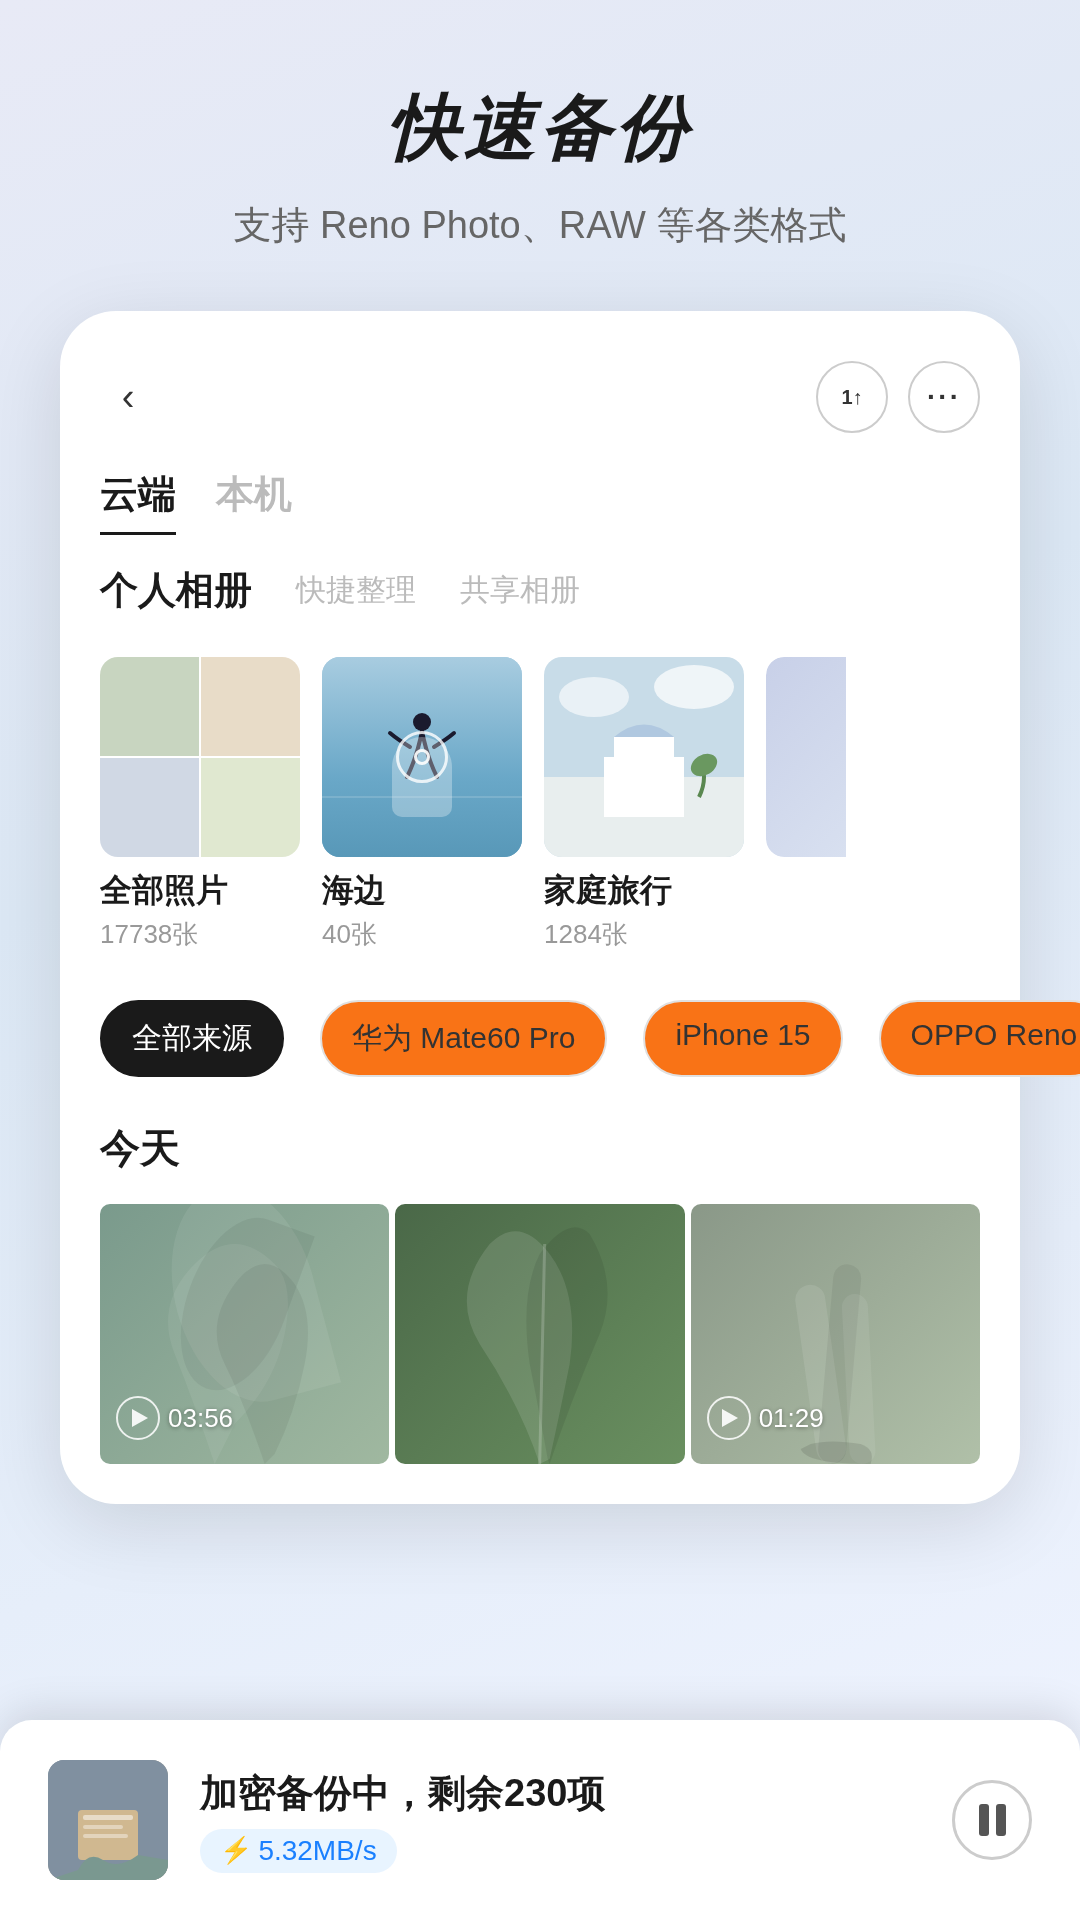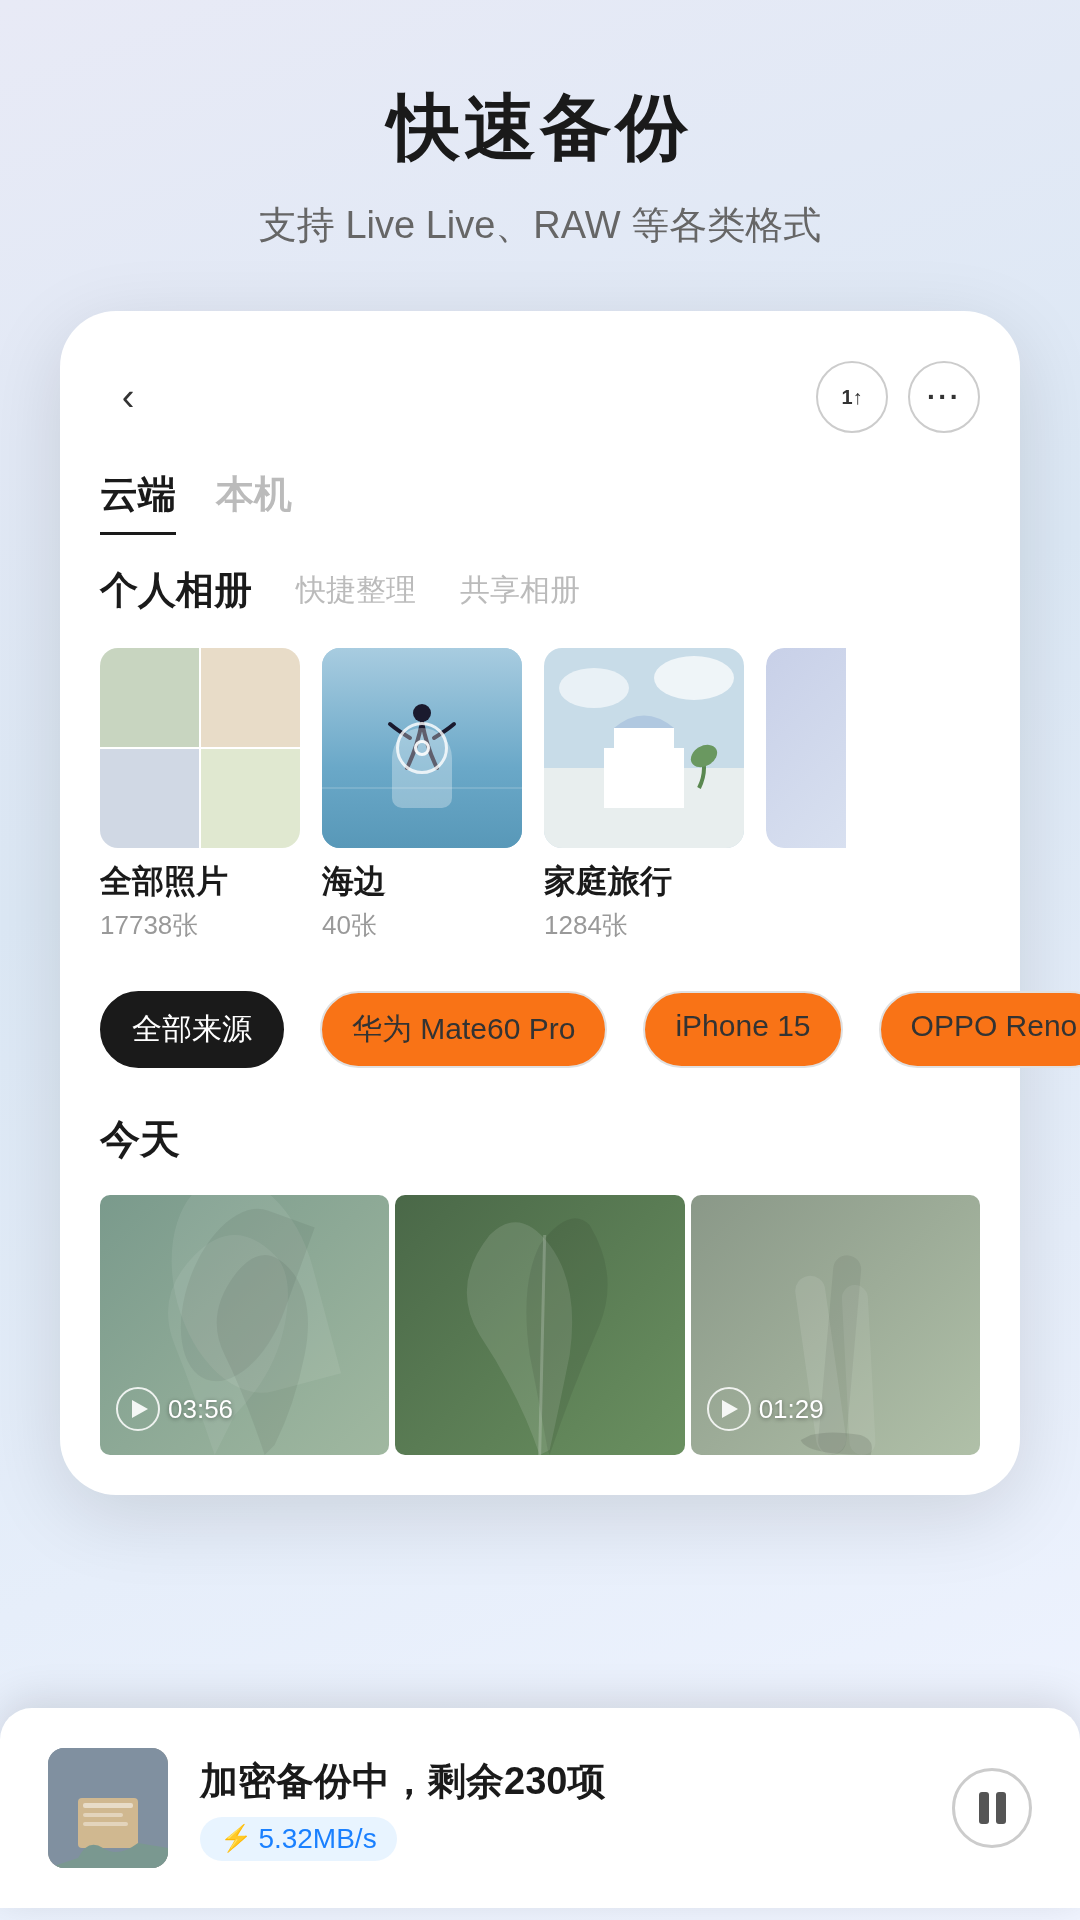--- a/index.html
+++ b/index.html
@@ -17,20 +17,21 @@
     .page-header {
       text-align: center;
       padding: 80px 60px 40px;
     }
     .page-title {
       font-size: 72px;
       font-weight: 800;
       color: #1a1a1a;
       letter-spacing: 4px;
       margin-bottom: 24px;
+      font-style: italic;
     }
     .page-subtitle {
       font-size: 38px;
       color: #666;
       font-weight: 400;
     }
 
     
     .phone-mockup {
       margin: 20px 60px 0;
@@ -104,21 +105,21 @@
     }
     .tab-main.active {
       color: #1a1a1a;
       border-bottom: 3.5px solid #1a1a1a;
     }
 
     
     .tab-row-sub {
       display: flex;
       gap: 44px;
-      margin-bottom: 32px;
+      margin-bottom: 41px;
       align-items: center;
     }
     .tab-sub {
       font-size: 30px;
       color: #bbb;
       cursor: pointer;
     }
     .tab-sub.active {
       color: #1a1a1a;
       font-weight: 700;
@@ -282,21 +283,21 @@
     .video-time {
       font-size: 26px;
       font-weight: 500;
       color: #fff;
       text-shadow: 0 1px 4px rgba(0,0,0,0.4);
     }
 
     
     .status-bar {
       position: fixed;
-      bottom: 12px;
+      bottom: 0;
       left: 0;
       right: 0;
       width: 1080px;
       height: 200px;
       background: #fff;
       border-radius: 32px 32px 0 0;
       box-shadow: 0 -8px 40px rgba(0,0,0,0.12);
       display: flex;
       align-items: center;
       padding: 0 48px;
@@ -384,21 +385,21 @@
       height: 180px;
       background: rgba(0,0,0,0.06);
       border-radius: 50% 0 50% 50%;
     }
   </style>
 </head>
 <body>
 
 <div class="page-header">
   <h1 class="page-title">快速备份</h1>
-  <p class="page-subtitle">支持 Live Live、RAW 等各类格式</p>
+  <p class="page-subtitle">支持 Reno Photo、RAW 等各类格式</p>
 </div>
 
 <div class="phone-mockup">
 
   <div class="nav-bar">
     <div class="back-btn">
       <span class="back-chevron">‹</span>
     </div>
     <div class="nav-right">
       <div class="nav-icon-btn">

